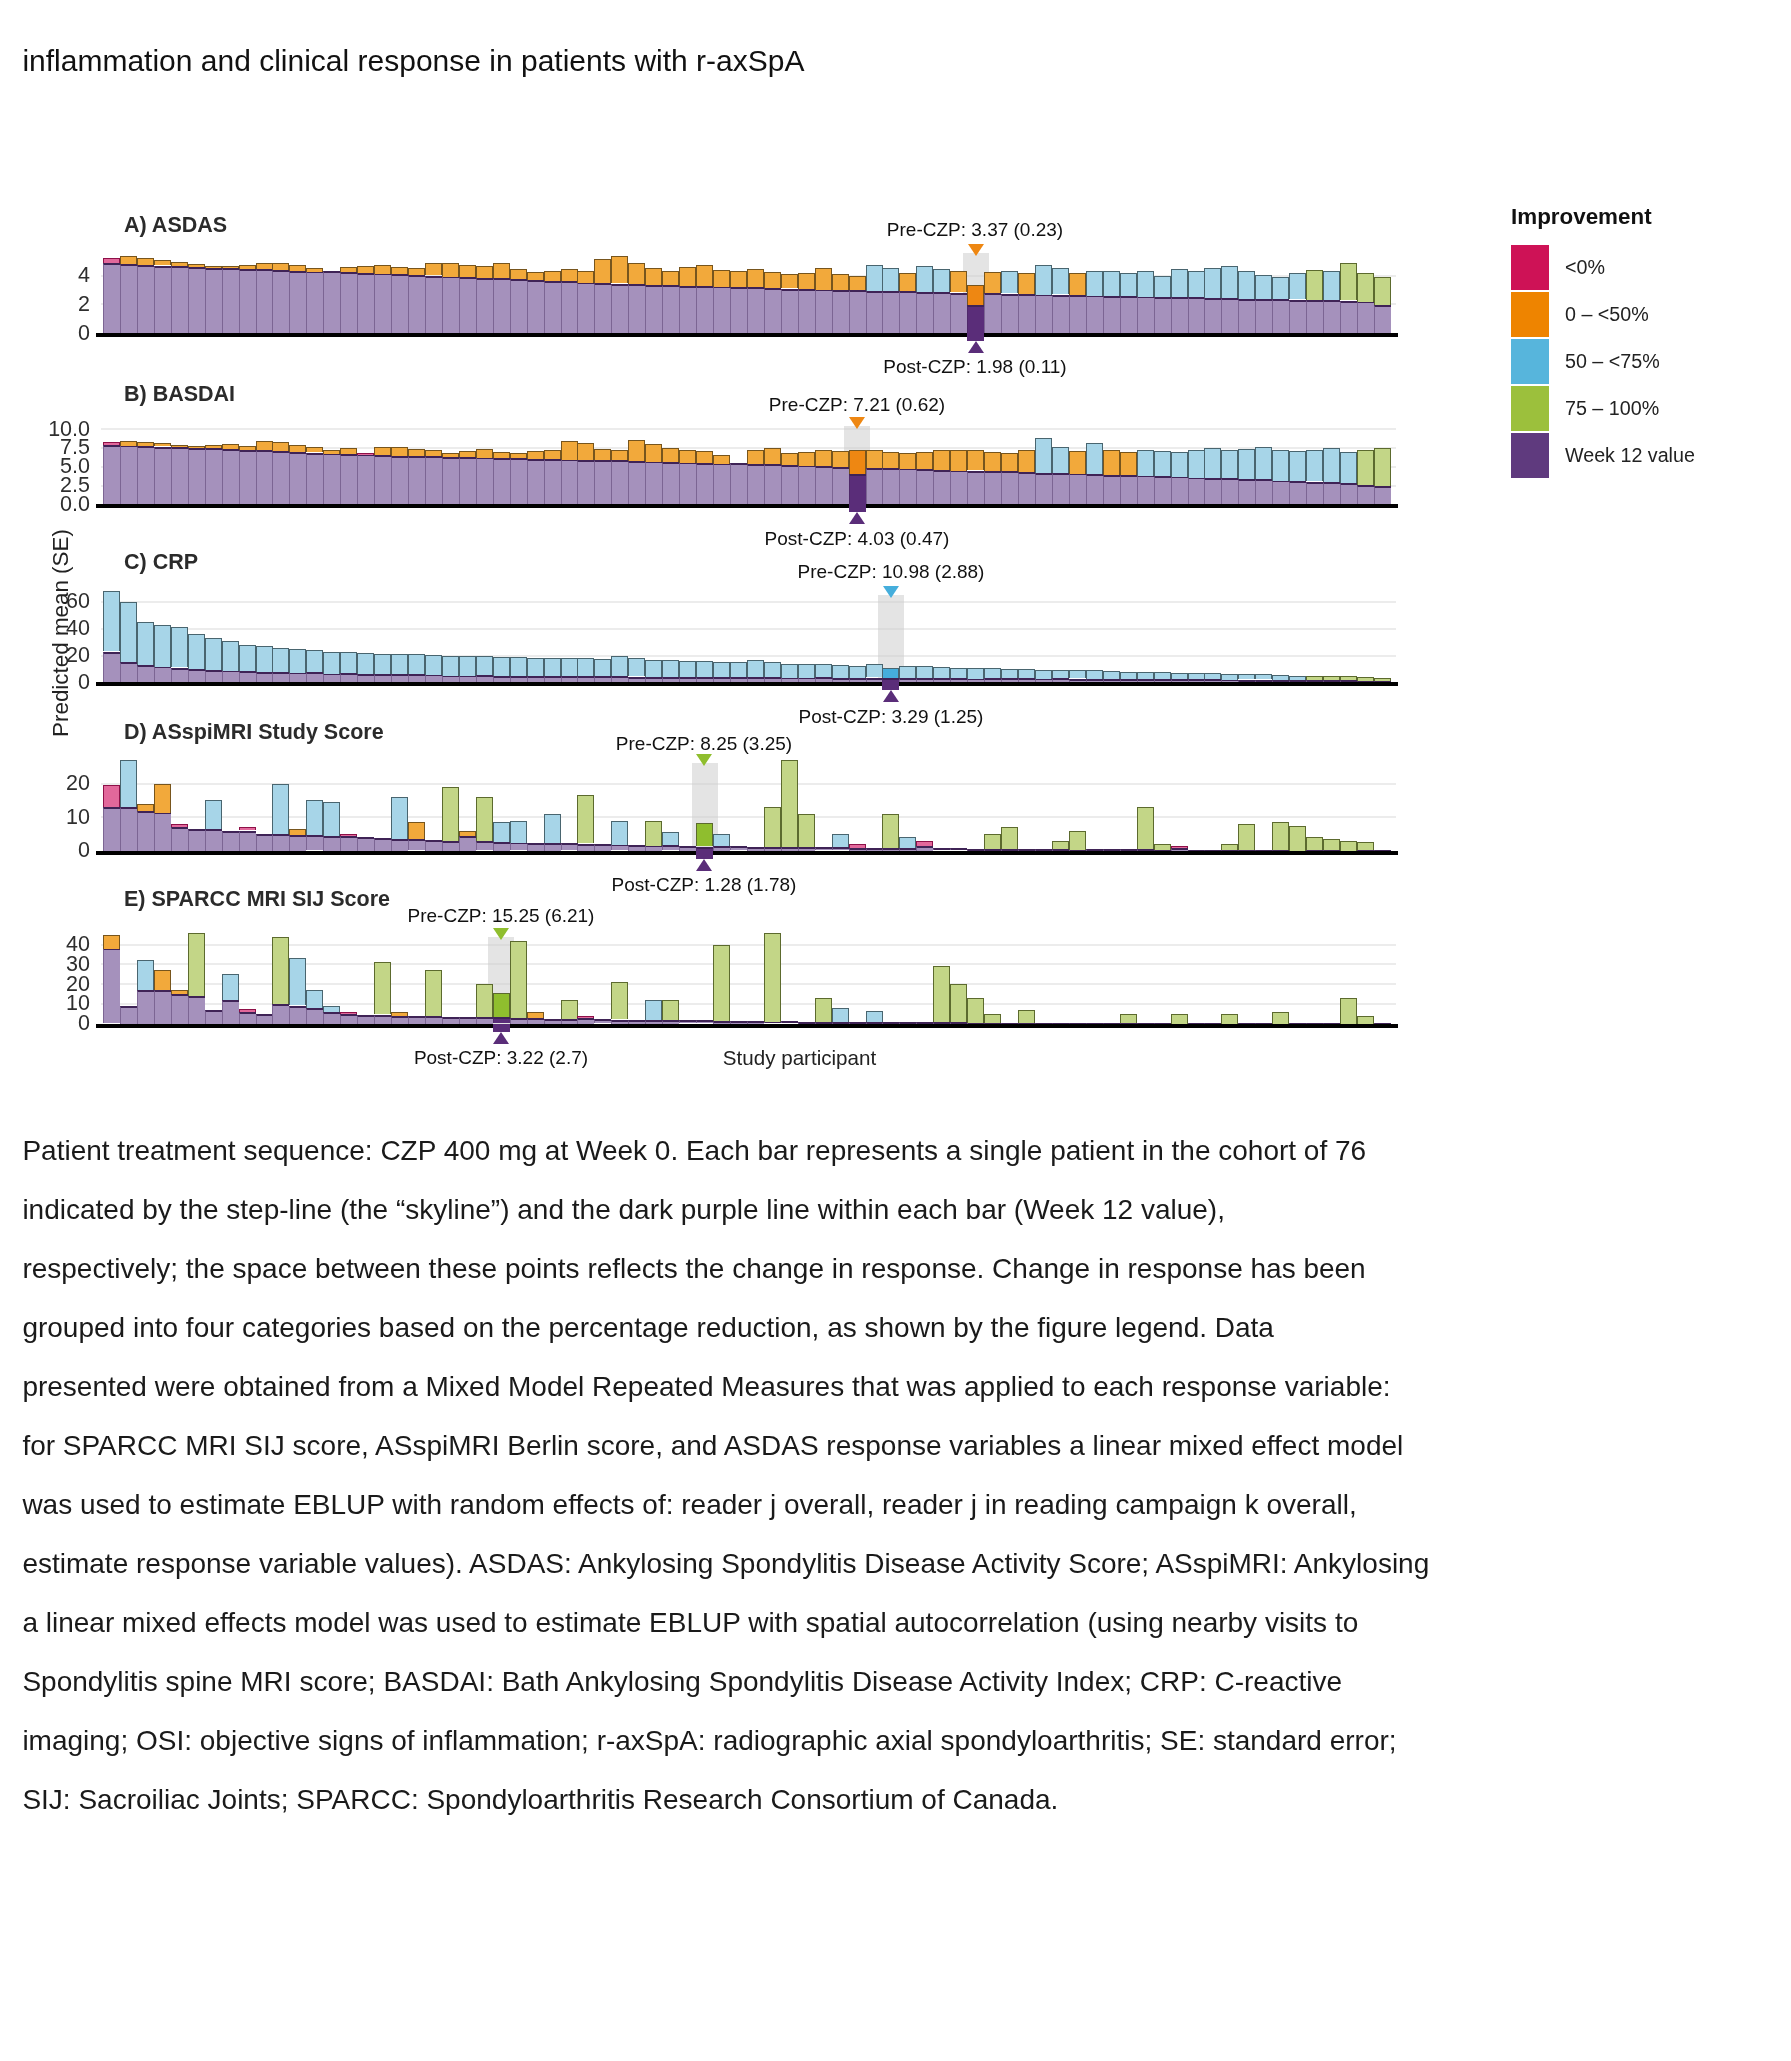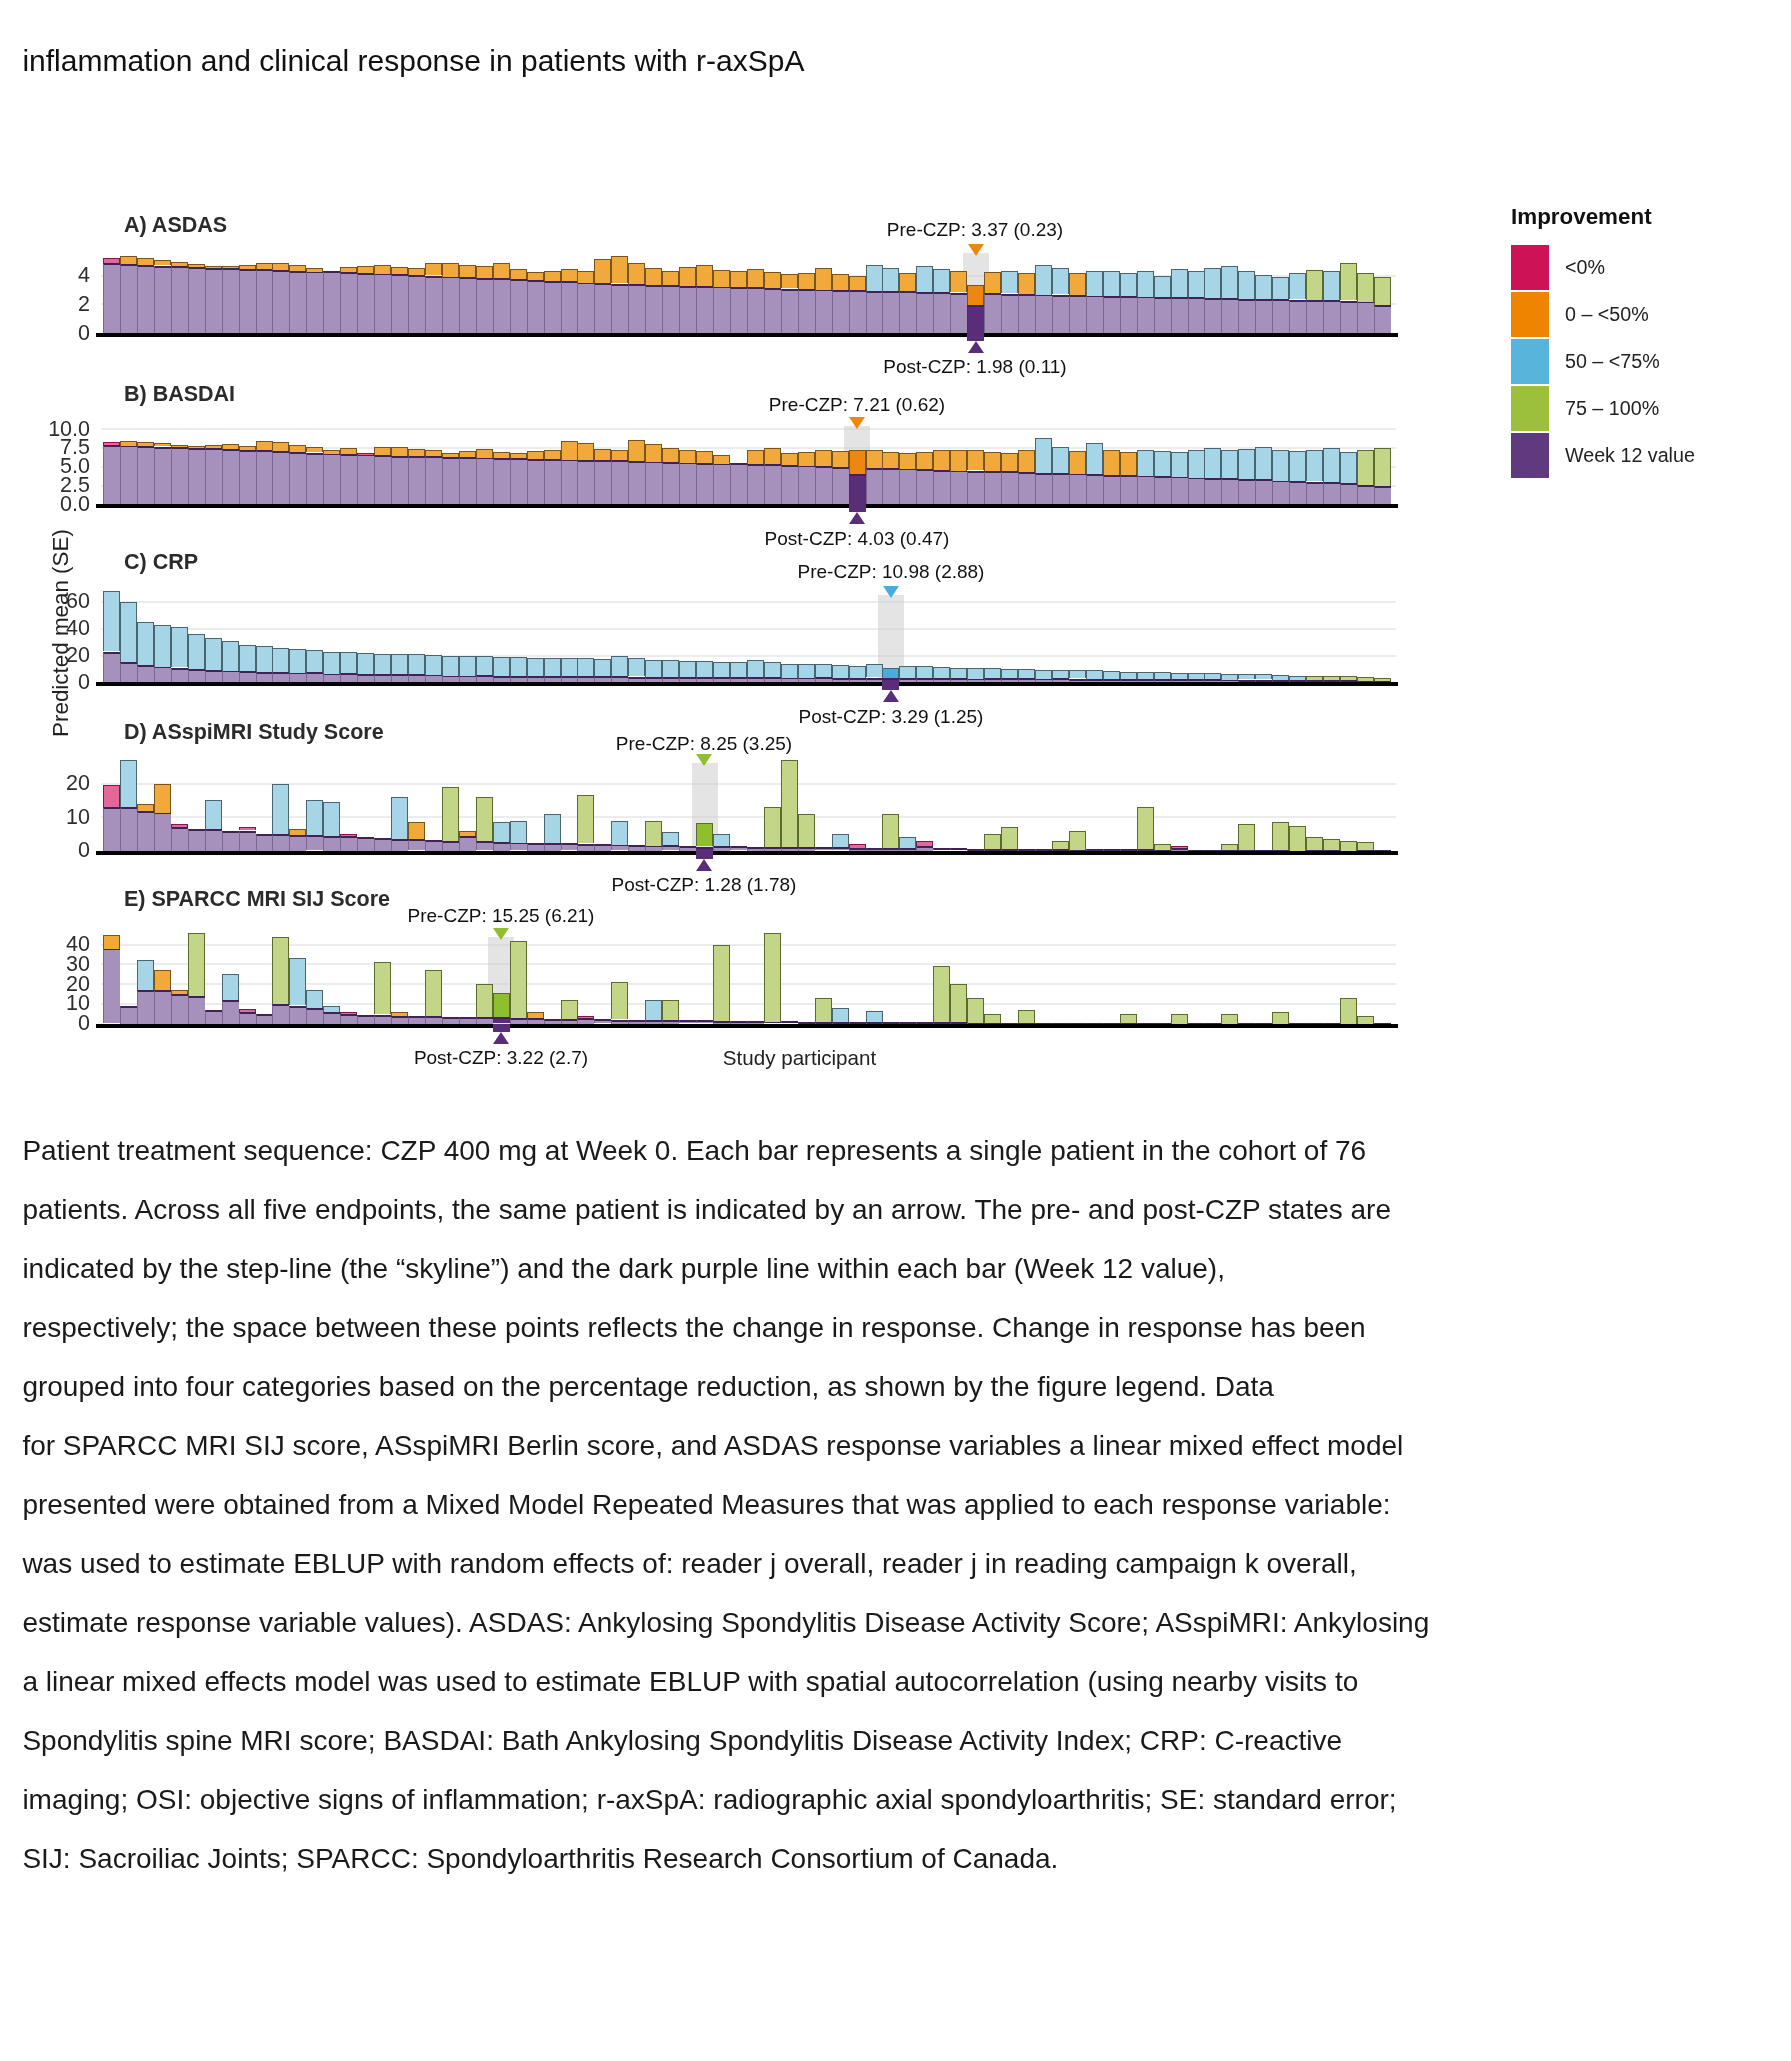--- a/index.html
+++ b/index.html
@@ -825,26 +825,25 @@
     <div class="legend-label">75 – 100%</div>
   </div>
   <div class="legend-row">
     <div class="legend-swatch" style="background: rgb(95, 58, 126);"></div>
     <div class="legend-label">Week 12 value</div>
   </div>
 </div>
 
 <div class="caption">
   <div>Patient treatment sequence: CZP 400 mg at Week 0. Each bar represents a single patient in the cohort of 76</div>
-  <div>patients. Across all five endpoints, the same patient is indicated by an arrow. The pre- and post-CZP states are</div>
   <div>indicated by the step-line (the “skyline”) and the dark purple line within each bar (Week 12 value),</div>
   <div>respectively; the space between these points reflects the change in response. Change in response has been</div>
   <div>grouped into four categories based on the percentage reduction, as shown by the figure legend. Data</div>
+  <div>presented were obtained from a Mixed Model Repeated Measures that was applied to each response variable:</div>
   <div>for SPARCC MRI SIJ score, ASspiMRI Berlin score, and ASDAS response variables a linear mixed effect model</div>
-  <div>presented were obtained from a Mixed Model Repeated Measures that was applied to each response variable:</div>
   <div>was used to estimate EBLUP with random effects of: reader j overall, reader j in reading campaign k overall,</div>
   <div>estimate response variable values). ASDAS: Ankylosing Spondylitis Disease Activity Score; ASspiMRI: Ankylosing</div>
   <div>a linear mixed effects model was used to estimate EBLUP with spatial autocorrelation (using nearby visits to</div>
   <div>Spondylitis spine MRI score; BASDAI: Bath Ankylosing Spondylitis Disease Activity Index; CRP: C-reactive</div>
   <div>imaging; OSI: objective signs of inflammation; r-axSpA: radiographic axial spondyloarthritis; SE: standard error;</div>
   <div>SIJ: Sacroiliac Joints; SPARCC: Spondyloarthritis Research Consortium of Canada.</div>
 </div>
 
 </div>
 

